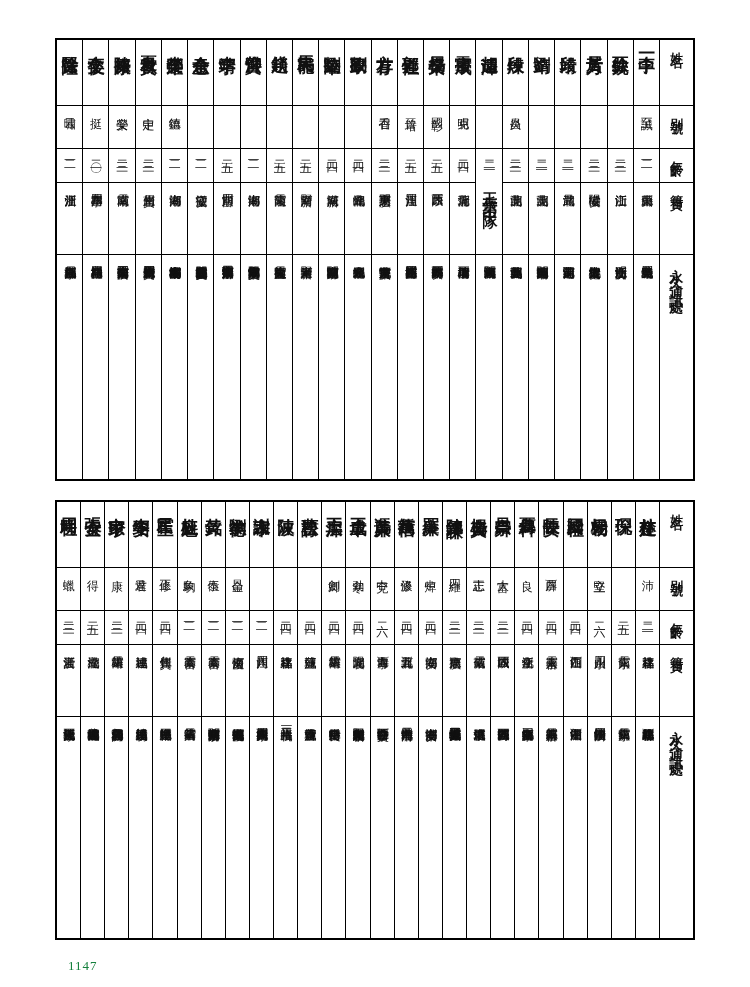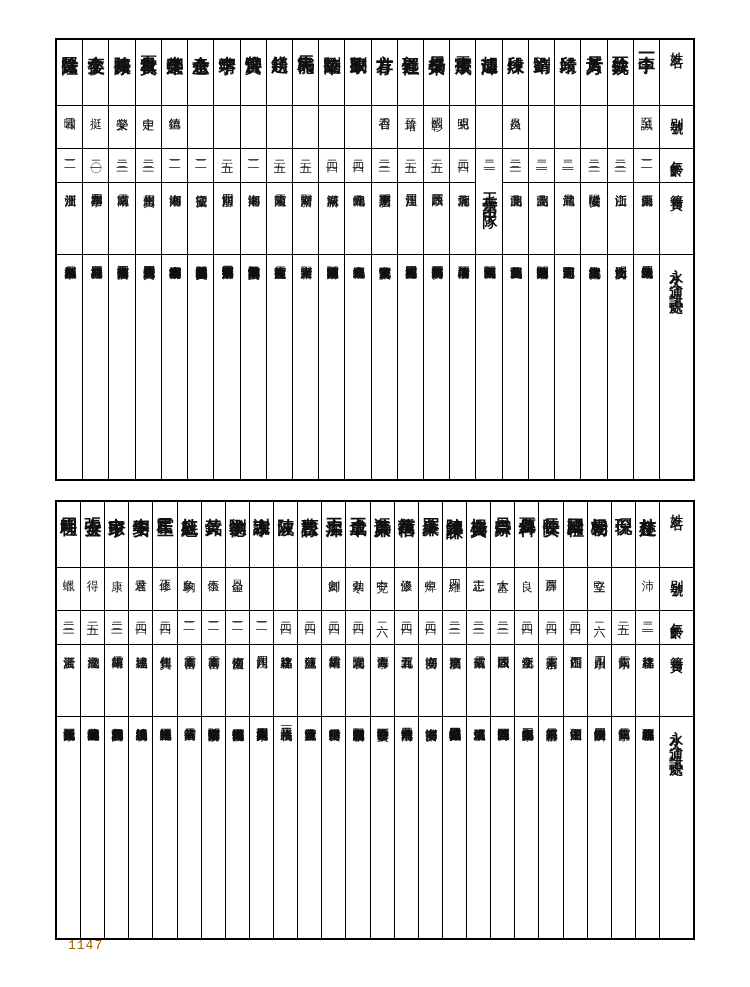--- a/index.html
+++ b/index.html
@@ -137,24 +137,24 @@
     left: 55px;
     top: 481px;
     width: 640px;
     height: 19px;
     background: #fff;
   }
 
   .page-number {
     position: absolute;
     left: 68px;
-    top: 938px;
+    top: 958px;
     font-size: 13px;
-    font-family: Liberation Mono, monospace;
-    color: #a16207;
+    font-family: Liberation Serif, serif;
+    color: #15803d;
     letter-spacing: 1px;
   }
 </style>
 </head>
 <body>
 
 <div class="page">
 
   <div class="roster block-a" id="table-top">
       <div class="labelcol">

